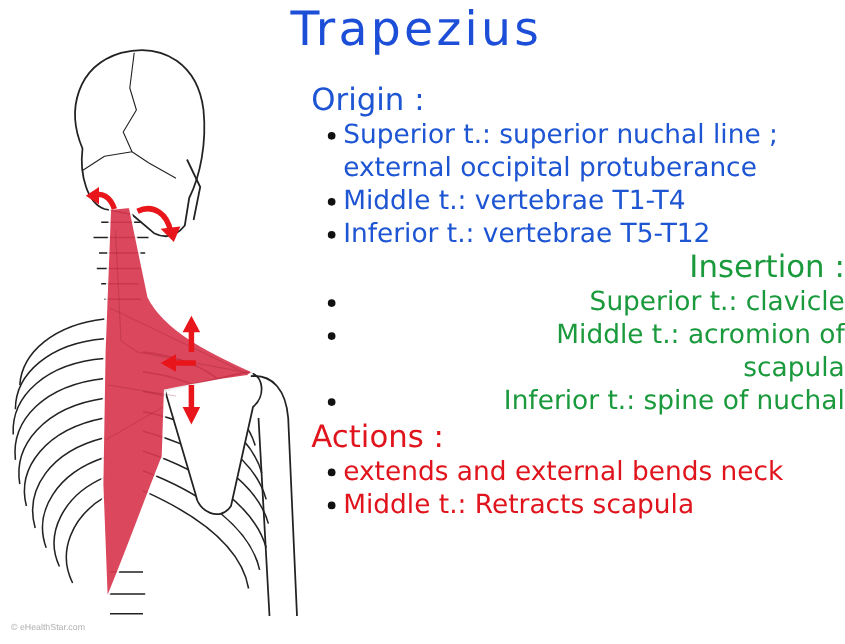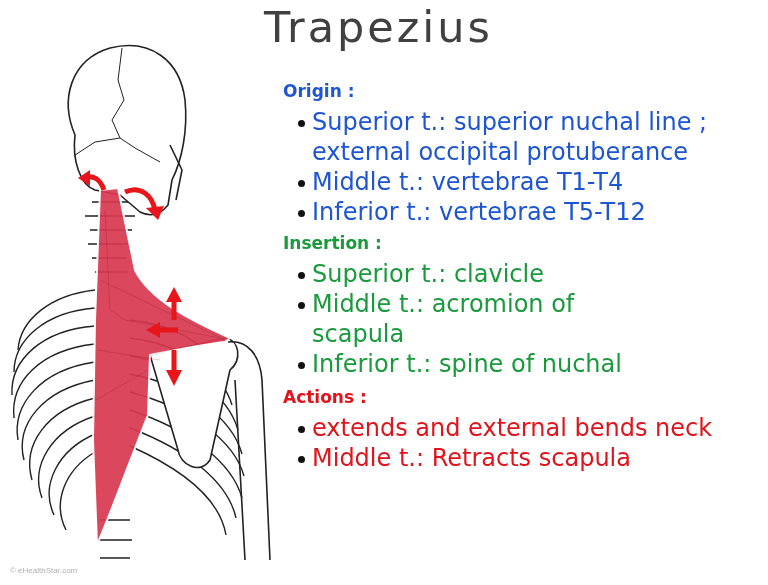--- a/index.html
+++ b/index.html
@@ -1,28 +1,28 @@
 <!DOCTYPE html>
 <html><head>
 <meta charset="utf-8">
 <style>
   html, body { margin: 0; padding: 0; background: #ffffff; }
   body { width: 768px; height: 585px; position: relative; overflow: hidden; font-family: "DejaVu Sans", sans-serif; }
-  .title { position: absolute; left: 264px; top: 2px; font-size: 43px; color: #404040; letter-spacing: 3px; font-family: "DejaVu Sans", sans-serif; }
+  .title { position: absolute; left: 264px; top: 2px; font-size: 43px; color: #1d4ed8; letter-spacing: 3px; font-family: "DejaVu Sans", sans-serif; }
   .illustration { position: absolute; left: 0; top: 20px; width: 280px; height: 540px; }
   .credit { position: absolute; left: 10px; top: 566px; font-size: 8px; color: #b0b0b0; font-family: "Liberation Sans", sans-serif; }
   .panel { position: absolute; left: 283px; top: 78px; width: 485px; }
-  .section-heading { font-size: 17px; line-height: 26px; height: 29px; white-space: nowrap; font-weight: bold; }
+  .section-heading { font-size: 28px; line-height: 26px; height: 29px; white-space: nowrap; }
   .item { position: relative; padding-left: 29px; font-size: 24px; line-height: 30px; white-space: nowrap; }
   .item .bullet { position: absolute; left: 15px; top: 13px; width: 7px; height: 7px; border-radius: 50%; background: #111; }
   .blue { color: #1d55d2; }
   .green { color: #1a9a3c; }
   .red { color: #e0141c; }
   .s-origin { margin-top: 0; }
-  .s-insertion { margin-top: 3px; }
+  .s-insertion { margin-top: 3px; text-align: right; }
   .s-actions { margin-top: 5px; }
 </style>
 </head>
 <body>
 
 <div class="title">Trapezius</div>
 
 <svg class="illustration" viewBox="0 0 280 540" xmlns="http://www.w3.org/2000/svg">
   <g fill="none" stroke="#222" stroke-width="1.6" stroke-linejoin="round">
 

